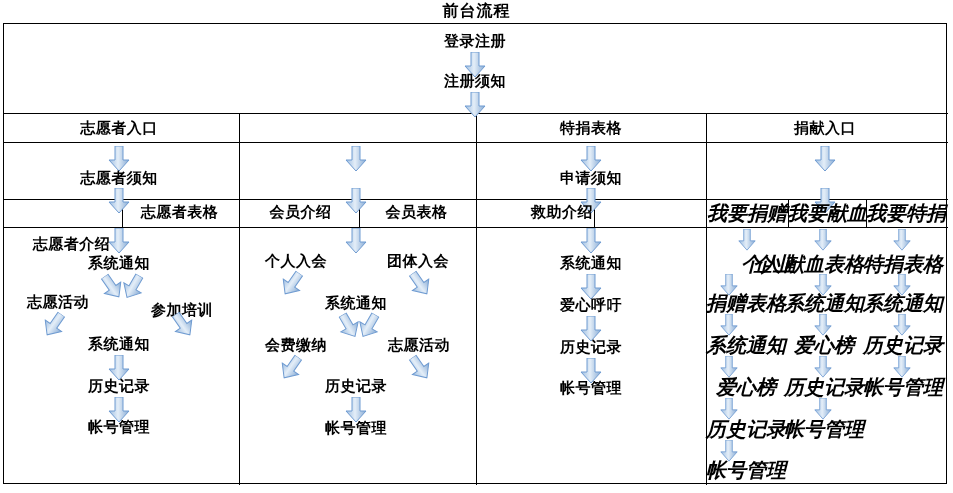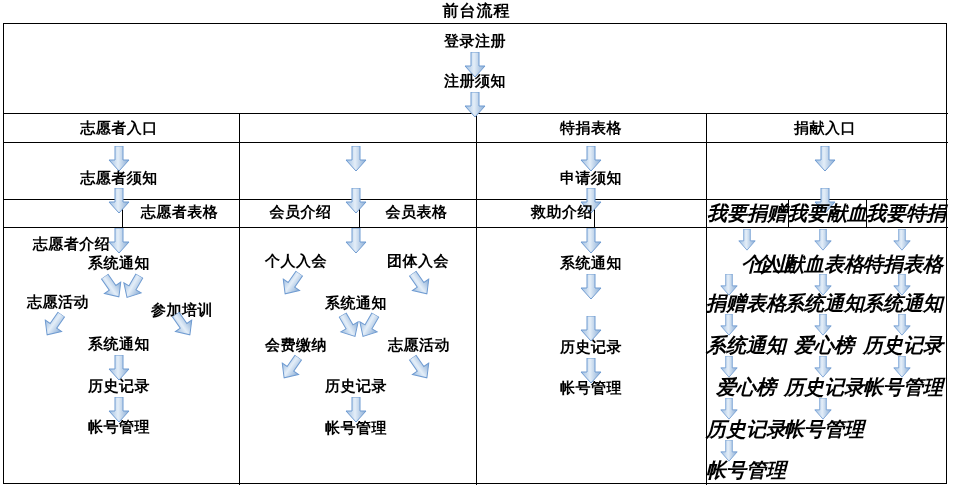--- a/index.html
+++ b/index.html
@@ -275,20 +275,21 @@
       <path d="M7,0 L15,0 L15,14 L21,14 L11,25 L1,14 L7,14 Z" fill="url(#ag1)" stroke="#6f9bd1" stroke-width="1"></path>
     </svg>
   </div>
   <div class="node" style="left:531px;top:254px;width:120px;">系统通知</div>
 
   <div class="arrow" style="left:580px;top:274px;">
     <svg viewBox="0 0 22 26" preserveAspectRatio="none">
       <path d="M7,0 L15,0 L15,14 L21,14 L11,25 L1,14 L7,14 Z" fill="url(#ag1)" stroke="#6f9bd1" stroke-width="1"></path>
     </svg>
   </div>
+  <div class="node" style="left:531px;top:296px;width:120px;">爱心呼吁</div>
 
   <div class="arrow" style="left:580px;top:316px;">
     <svg viewBox="0 0 22 26" preserveAspectRatio="none">
       <path d="M7,0 L15,0 L15,14 L21,14 L11,25 L1,14 L7,14 Z" fill="url(#ag1)" stroke="#6f9bd1" stroke-width="1"></path>
     </svg>
   </div>
   <div class="node" style="left:531px;top:338px;width:120px;">历史记录</div>
 
   <div class="arrow" style="left:580px;top:358px;">
     <svg viewBox="0 0 22 26" preserveAspectRatio="none">

